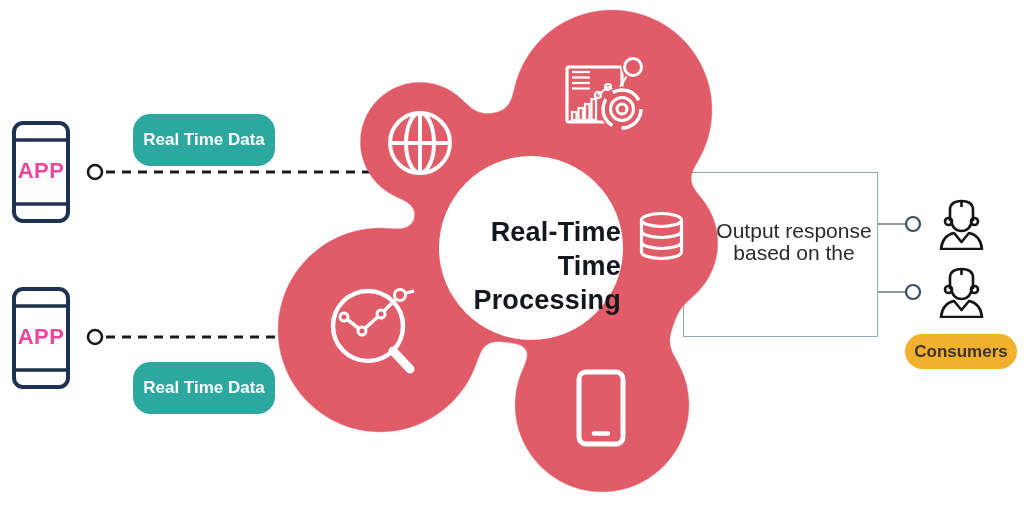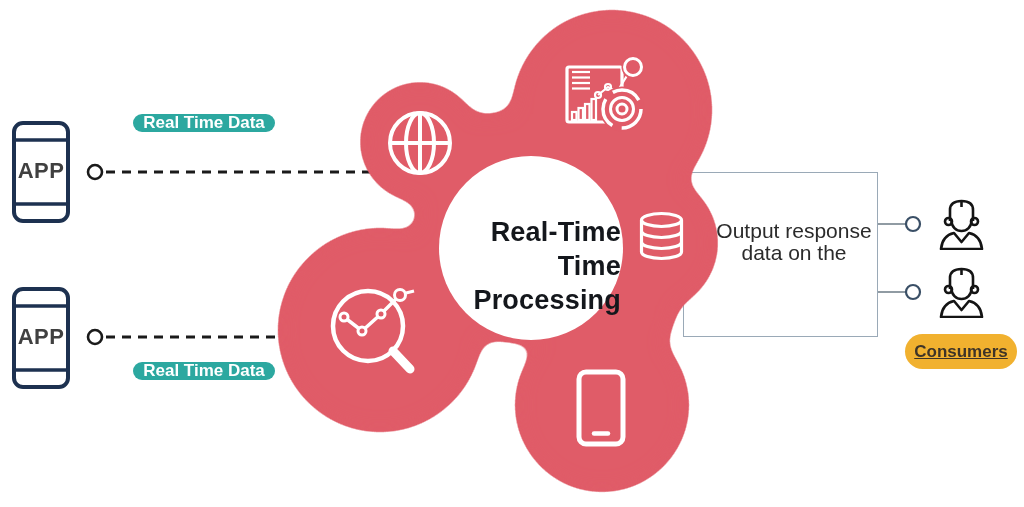--- a/index.html
+++ b/index.html
@@ -33,30 +33,30 @@
     text-align:right; font-weight:bold; font-size:27px;
     line-height:34px; color:#14171C; letter-spacing:0.2px;
   }
   .center-title span { display:block; }
 
   
   .pill {
     display:flex; align-items:center; justify-content:center;
     font-weight:bold; font-size:17px; border-radius:17.5px;
   }
-  .pill-teal { width:142px; height:18px; background:#2CA8A0; color:#ffffff; }
-  .pill-yellow { width:112px; height:35px; background:#F1B12F; color:#3E3428;text-decoration:underline; }
+  .pill-teal { width:142px; height:52px; background:#2CA8A0; color:#ffffff; }
+  .pill-yellow { width:112px; height:35px; background:#F1B12F; color:#3E3428; }
   .pill-rtd-top { left:133px; top:114px; }
   .pill-rtd-bottom { left:133px; top:362px; }
   .pill-consumers { left:905px; top:334px; }
 
   
   .app-label {
     width:62px; text-align:center; font-weight:bold;
-    font-size:22px; color:#404040; letter-spacing:0.5px;
+    font-size:22px; color:#ec4899; letter-spacing:0.5px;
   }
   .app-label-top { left:10px; top:158px; }
   .app-label-bottom { left:10px; top:324px; }
 </style>
 </head>
 <body>
 
 <div class="stage">
 
   <svg class="abs layer-under" width="1024" height="507" viewBox="0 0 1024 507" style="left:0;top:0;">
@@ -166,21 +166,21 @@
     <line x1="4" y1="20" x2="58" y2="20" stroke-width="3.5"></line>
     <line x1="4" y1="84" x2="58" y2="84" stroke-width="3.5"></line>
   </svg>
   <div class="abs layer-top app-label app-label-bottom">APP</div>
 
   <div class="abs layer-top pill pill-teal pill-rtd-top">Real Time Data</div>
   <div class="abs layer-top pill pill-teal pill-rtd-bottom">Real Time Data</div>
 
   <div class="abs layer-top output-text">
     <div>Output response</div>
-    <div>data on the</div>
+    <div>based on the</div>
   </div>
 
   <svg class="abs layer-top" width="48" height="54" viewBox="0 0 48 54" style="left:937px;top:196px;" fill="none" stroke="#141414" stroke-width="2.6" stroke-linejoin="round">
     <path d="M13,25 V14 Q13,5 24.5,5 Q36,5 36,14 V25"></path>
     <line x1="24.5" y1="5" x2="24.5" y2="11"></line>
     <path d="M14.5,25 A10,10 0 0 0 34.5,25"></path>
     <circle cx="11.5" cy="25.5" r="3.5"></circle>
     <circle cx="37.5" cy="25.5" r="3.5"></circle>
     <path d="M4,53 C5,43 10,38.5 17,37 L24.5,46 L32,37 C39,38.5 44,43 45,53 Z"></path>
   </svg>

